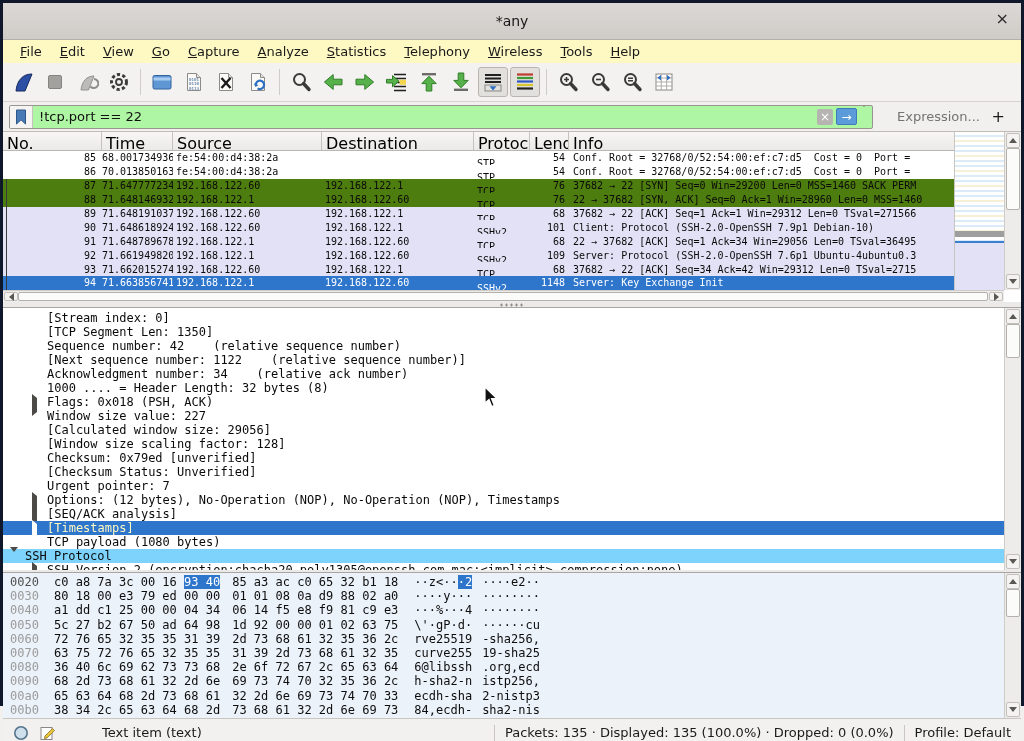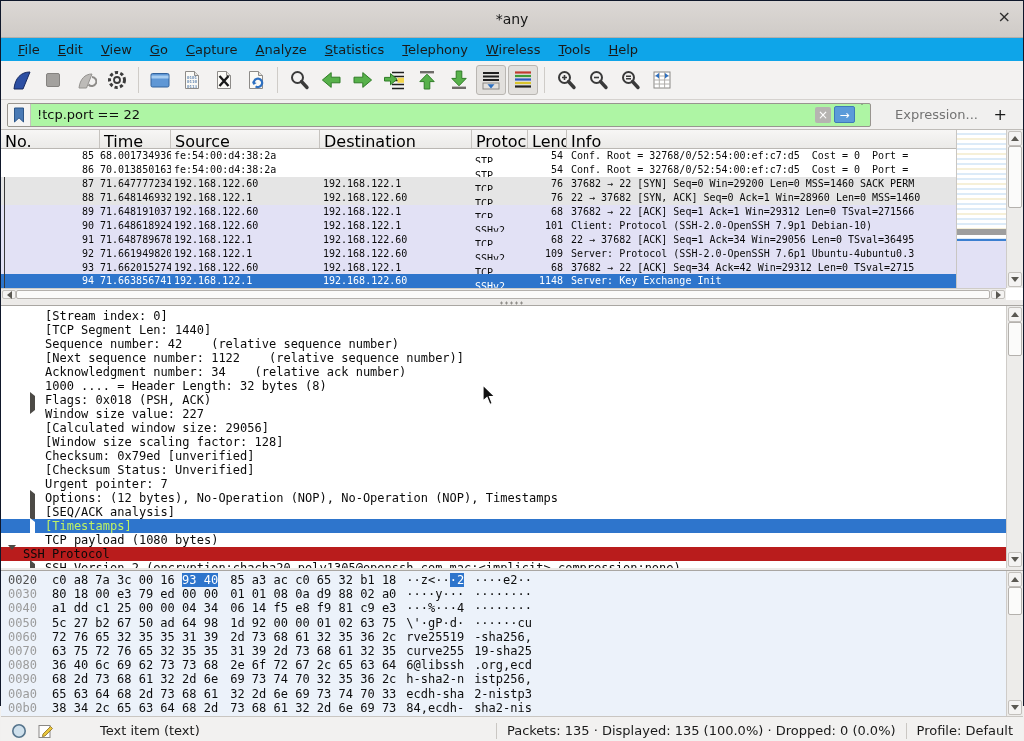--- a/index.html
+++ b/index.html
@@ -1,24 +1,24 @@
 <!DOCTYPE html>
 <html><head>
 <meta charset="utf-8">
 <style>
   html,body{margin:0;padding:0;}
   body{width:1024px;height:741px;overflow:hidden;font-family:"DejaVu Sans",sans-serif;background:#f1f0ef;}
-  .window{width:1024px;height:706px;box-sizing:border-box;border:1px solid #0f172a;display:flex;flex-direction:column;position:relative;}
+  .window{width:1024px;height:706px;box-sizing:border-box;border:3px solid #0f172a;display:flex;flex-direction:column;position:relative;}
 
   
   .titlebar{height:36px;flex:0 0 36px;background:linear-gradient(#dcd8d5,#cfcbc7);border-bottom:1px solid #b3afab;display:flex;align-items:center;justify-content:center;font-size:14px;color:#161616;position:relative;}
   .close{position:absolute;right:12px;top:8px;font-size:16px;color:#2e2e2e;line-height:1;cursor:default;}
 
   
-  .menubar{height:23px;flex:0 0 23px;background:#0ea5e9;display:flex;align-items:center;padding-left:8px;font-size:13px;color:#1a1a1a;}
+  .menubar{height:23px;flex:0 0 23px;background:#fef9c3;display:flex;align-items:center;padding-left:8px;font-size:13px;color:#1a1a1a;}
   .menu-item{padding:3px 9px;}
   .menu-item u{text-decoration:underline;}
 
   
   .toolbar{height:38px;flex:0 0 38px;background:#f3f2f1;border-bottom:1px solid #d5d2cf;display:flex;align-items:center;padding-left:4px;}
   .tbtn{width:30px;height:30px;display:flex;align-items:center;justify-content:center;margin:0 1px;box-sizing:border-box;}
   .tbtn.pressed{background:#e2e0dd;border:1px solid #b9b6b2;border-radius:3px;}
   .tsep{width:1px;height:26px;background:#cfccc8;margin:0 5px;}
 
   
@@ -35,21 +35,21 @@
 
   
   .packet-area{height:170px;flex:0 0 170px;position:relative;background:#fff;}
   .phead{display:flex;height:19px;background:linear-gradient(#f7f6f5,#ebeae8);border-bottom:1px solid #bab7b3;font-size:16px;color:#000;width:958px;box-sizing:border-box;}
   .hcol{border-right:1px solid #c6c3bf;padding:2px 0 0 4px;box-sizing:border-box;overflow:hidden;white-space:nowrap;}
   .w-no{width:99px;}.w-time{width:71px;}.w-src{width:149px;}.w-dst{width:152px;}.w-proto{width:56px;}.w-len{width:39px;}.w-info{flex:1;border-right:none;}
   .prows{width:958px;font-family:"DejaVu Sans Mono",monospace;font-size:10px;}
   .prow{display:flex;height:13.9px;align-items:center;position:relative;color:#0a0a0a;}
   .prow.bracket::before{content:"";position:absolute;left:3px;top:0;bottom:0;width:1px;background:#3a3a3a;}
   .r-white{background:#fff;}
-  .r-gray{background:#e5e5e5;justify-content:space-between;}
+  .r-gray{background:#4d7c0f;justify-content:space-between;}
   .r-lav{background:#e2e1f5;}
   .r-sel{background:#2e75cc;color:#fff;}
   .pcell{overflow:hidden;white-space:pre;box-sizing:border-box;flex:0 0 auto;}
   .c-no{width:99px;text-align:right;padding-right:6px;}
   .c-time{width:71px;}
   .c-src{width:149px;padding-left:3px;}
   .c-dst{width:152px;padding-left:3px;}
   .c-proto{width:56px;padding-left:3px;margin-top:11px;}
   .c-len{width:39px;text-align:right;padding-right:4px;}
   .c-info{flex:1 1 auto;padding-left:4px;}
@@ -82,33 +82,33 @@
 
   
   .details{height:262px;flex:0 0 262px;background:#fff;position:relative;overflow:hidden;border-top:1px solid #a9a6a2;}
   .details-lines{margin-right:17px;padding-top:3px;}
   .dline{height:14px;line-height:14px;white-space:pre;font-family:"DejaVu Sans Mono",monospace;font-size:12px;color:#0a0a0a;position:relative;padding-left:44px;box-sizing:border-box;}
   .dline.lvl0{padding-left:22px;}
   .dline .tri{position:absolute;left:29px;top:3px;}
   .dline.lvl0 .tri{left:7px;}
   .tri-col{width:0;height:0;border-top:4px solid transparent;border-bottom:4px solid transparent;border-left:5px solid #4c4a46;}
   .tri-exp{width:0;height:0;border-left:4px solid transparent;border-right:4px solid transparent;border-top:5px solid #4c4a46;margin-top:2px;}
-  .dline.sel{background:#2e75cc;color:#bef264;}
+  .dline.sel{background:#2e75cc;color:#fef9c3;}
   .dline.sel .tri-col{border-left-color:#fff;}
-  .dline.hov{background:#b91c1c;}
+  .dline.hov{background:#7dd3fc;}
 
   
   .hexpane{height:145px;flex:0 0 145px;background:#ecf2fa;position:relative;overflow:hidden;border-top:1px solid #a9a6a2;}
   .hex-lines{margin-right:17px;padding-top:2px;}
   .hrow{display:flex;height:14.2px;line-height:14.2px;font-family:"DejaVu Sans Mono",monospace;font-size:12px;color:#0d0d0d;white-space:pre;}
   .hoff{width:36px;padding-left:7px;color:#9b9b9b;flex:0 0 auto;}
   .hrow.first .hoff{color:#4f4f4f;}
   .hx1{margin-left:8px;flex:0 0 auto;}
   .hx2{margin-left:12px;flex:0 0 auto;}
-  .as1{margin-left:10px;flex:0 0 auto;}
+  .as1{margin-left:16px;flex:0 0 auto;}
   .as2{margin-left:10px;flex:0 0 auto;}
   .hl{background:#2e75cc;color:#fff;}
 
   
   .statusbar{height:28px;flex:0 0 28px;background:#f2f1f0;border-top:1px solid #c9c6c2;display:flex;align-items:center;font-size:13px;color:#1a1a1a;box-sizing:border-box;}
   .status-left{display:flex;align-items:center;}
   .sicon{margin-left:10px;display:flex;align-items:center;}
   .status-text{margin-left:46px;}
   .status-right{margin-left:auto;display:flex;align-items:center;height:100%;}
   .sdiv{width:1px;height:16px;background:#cac7c3;margin:0 10px;}
@@ -423,21 +423,21 @@
     </div>
   </div>
 
   <div class="splitter">
       <span class="grip"></span>
     </div>
 
   <div class="details">
     <div class="details-lines">
         <div class="dline"><span>[Stream index: 0]</span></div>
-        <div class="dline"><span>[TCP Segment Len: 1440]</span></div>
+        <div class="dline"><span>[TCP Segment Len: 1350]</span></div>
         <div class="dline"><span>Sequence number: 42    (relative sequence number)</span></div>
         <div class="dline"><span>[Next sequence number: 1122    (relative sequence number)]</span></div>
         <div class="dline"><span>Acknowledgment number: 34    (relative ack number)</span></div>
         <div class="dline"><span>1000 .... = Header Length: 32 bytes (8)</span></div>
         <div class="dline"><span class="tri"><span class="tri-col"></span></span><span>Flags: 0x018 (PSH, ACK)</span></div>
         <div class="dline"><span>Window size value: 227</span></div>
         <div class="dline"><span>[Calculated window size: 29056]</span></div>
         <div class="dline"><span>[Window size scaling factor: 128]</span></div>
         <div class="dline"><span>Checksum: 0x79ed [unverified]</span></div>
         <div class="dline"><span>[Checksum Status: Unverified]</span></div>

